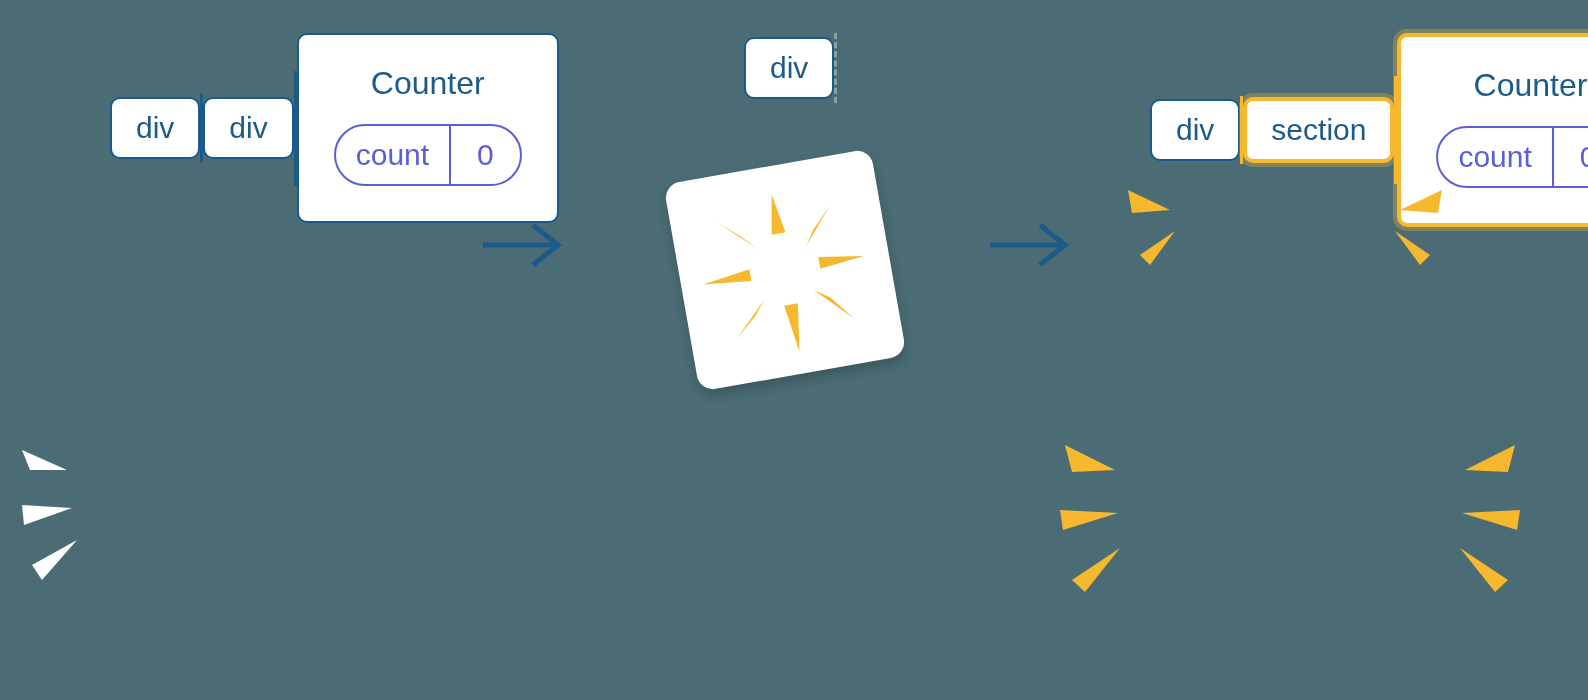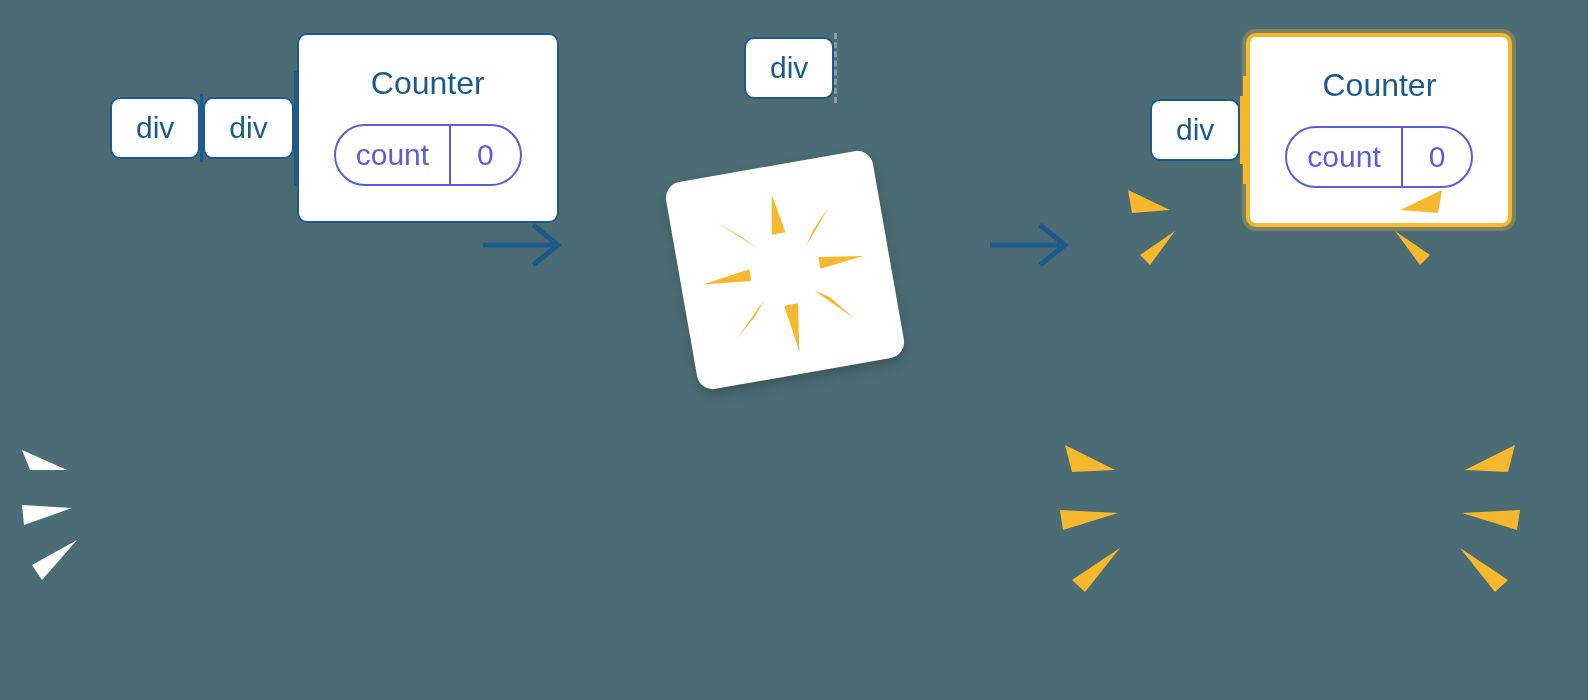--- a/index.html
+++ b/index.html
@@ -135,20 +135,21 @@
 </div>
 
 <svg class="arrow" style="left:985px; top:215px;" width="100" height="60" viewBox="0 0 100 60">
   <line x1="5" y1="30" x2="75" y2="30" stroke="#1c5a8a" stroke-width="5"></line>
   <polyline points="55,10 80,30 55,50" fill="none" stroke="#1c5a8a" stroke-width="5"></polyline>
 </svg>
 
 <div class="tree" style="left:1150px; top:33px;">
   <div class="node">div</div>
   <div class="connector orange" style="height:68px;"></div>
+  <div class="node highlight">section</div>
   <div class="connector orange" style="height:108px;"></div>
   <div class="counter-box highlight">
     <div class="counter-title">Counter</div>
     <div class="pill">
       <div class="pill-left">count</div>
       <div class="pill-right">0</div>
     </div>
   </div>
 </div>
 

